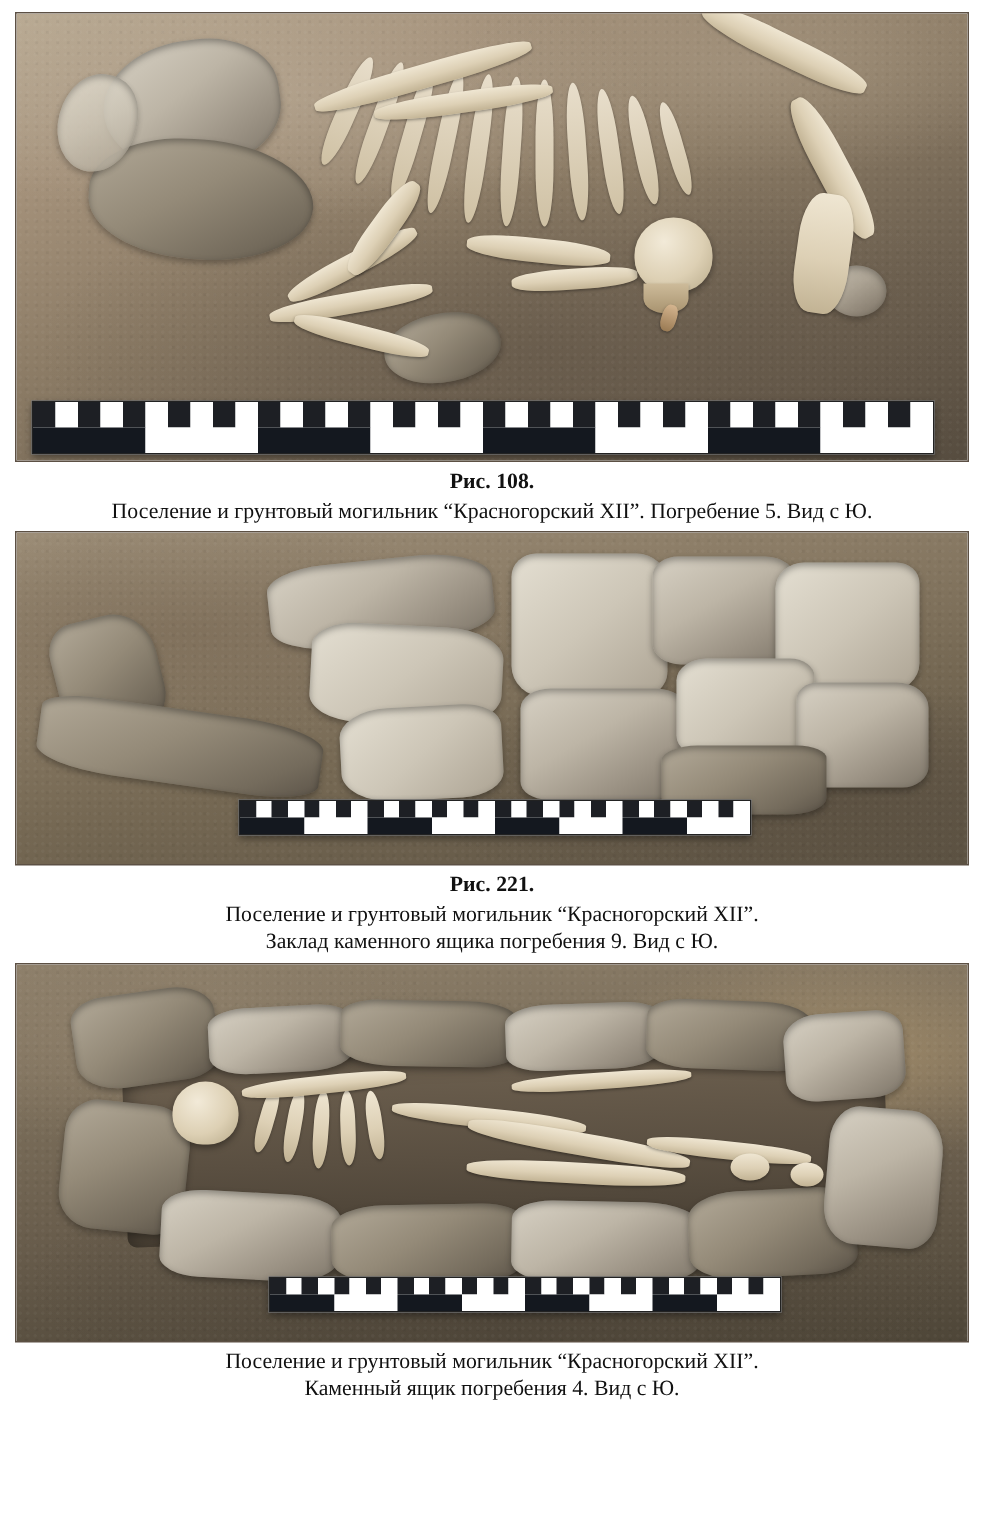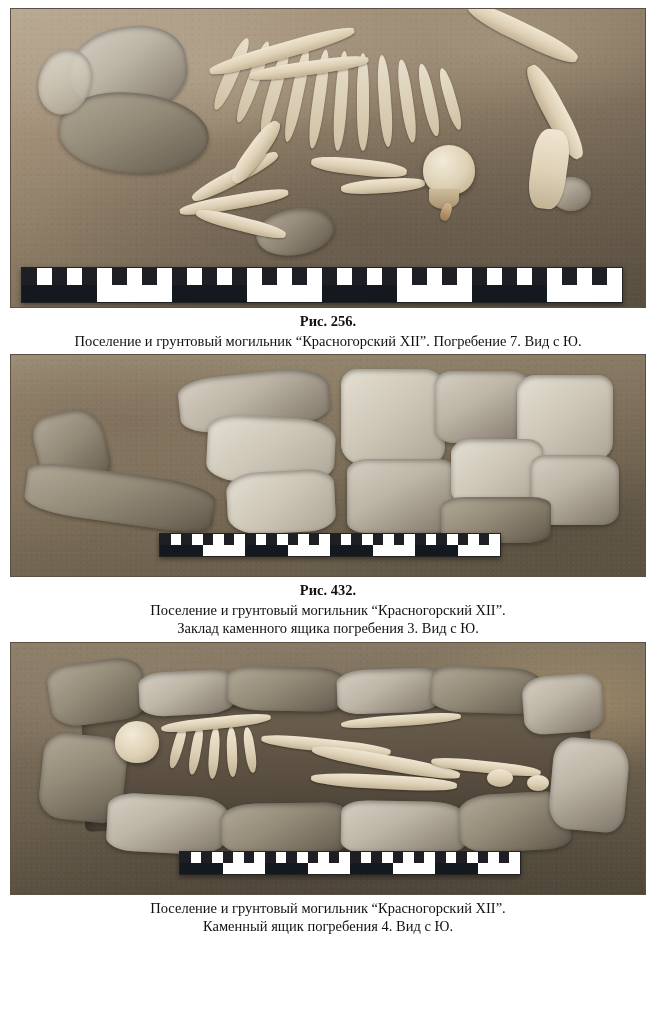--- a/index.html
+++ b/index.html
@@ -226,22 +226,22 @@
             <i style="background:#fff"></i>
           <i style="background:#14181f"></i>
             <i style="background:#fff"></i>
             <i style="background:#14181f"></i>
             <i style="background:#fff"></i>
         </div>
       </div>
     </div>
 
     <div class="caption">
-      <span class="fignum">Рис. 256.</span>
-      <span class="line">Поселение и грунтовый могильник “Красногорский XII”. Погребение 7. Вид с Ю.</span>
+      <span class="fignum">Рис. 108.</span>
+      <span class="line">Поселение и грунтовый могильник “Красногорский XII”. Погребение 5. Вид с Ю.</span>
     </div>
   </div>
 
   <div class="figure-block">
     <div class="photo p2">
       <div class="soil"></div>
       <div class="grain"></div>
 
       <div class="stone dark" style="left:26px; top:56px; width:70px; height:78px; border-radius:26% 40% 30% 36%; transform:rotate(-14deg);"></div>
       <div class="stone dark" style="left:14px; top:118px; width:190px; height:50px; border-radius:20% 30% 24% 28%; transform:rotate(8deg);"></div>
@@ -299,23 +299,23 @@
             <i style="background:#fff"></i>
           <i style="background:#14181f"></i>
             <i style="background:#fff"></i>
             <i style="background:#14181f"></i>
             <i style="background:#fff"></i>
         </div>
       </div>
     </div>
 
     <div class="caption">
-      <span class="fignum">Рис. 432.</span>
+      <span class="fignum">Рис. 221.</span>
       <span class="line">Поселение и грунтовый могильник “Красногорский XII”.</span>
-      <span class="line">Заклад каменного ящика погребения 3. Вид с Ю.</span>
+      <span class="line">Заклад каменного ящика погребения 9. Вид с Ю.</span>
     </div>
   </div>
 
   <div class="figure-block">
     <div class="photo p3">
       <div class="soil"></div>
       <div class="grain"></div>
 
       <div style="position:absolute; left:72px; top:54px; width:508px; height:126px; background:linear-gradient(180deg,#6e6150 0%,#5a4f41 60%,#4a4135 100%); border-radius:6px; transform:rotate(-2deg); box-shadow:inset 0 6px 16px rgba(0,0,0,.45);"></div>
 

